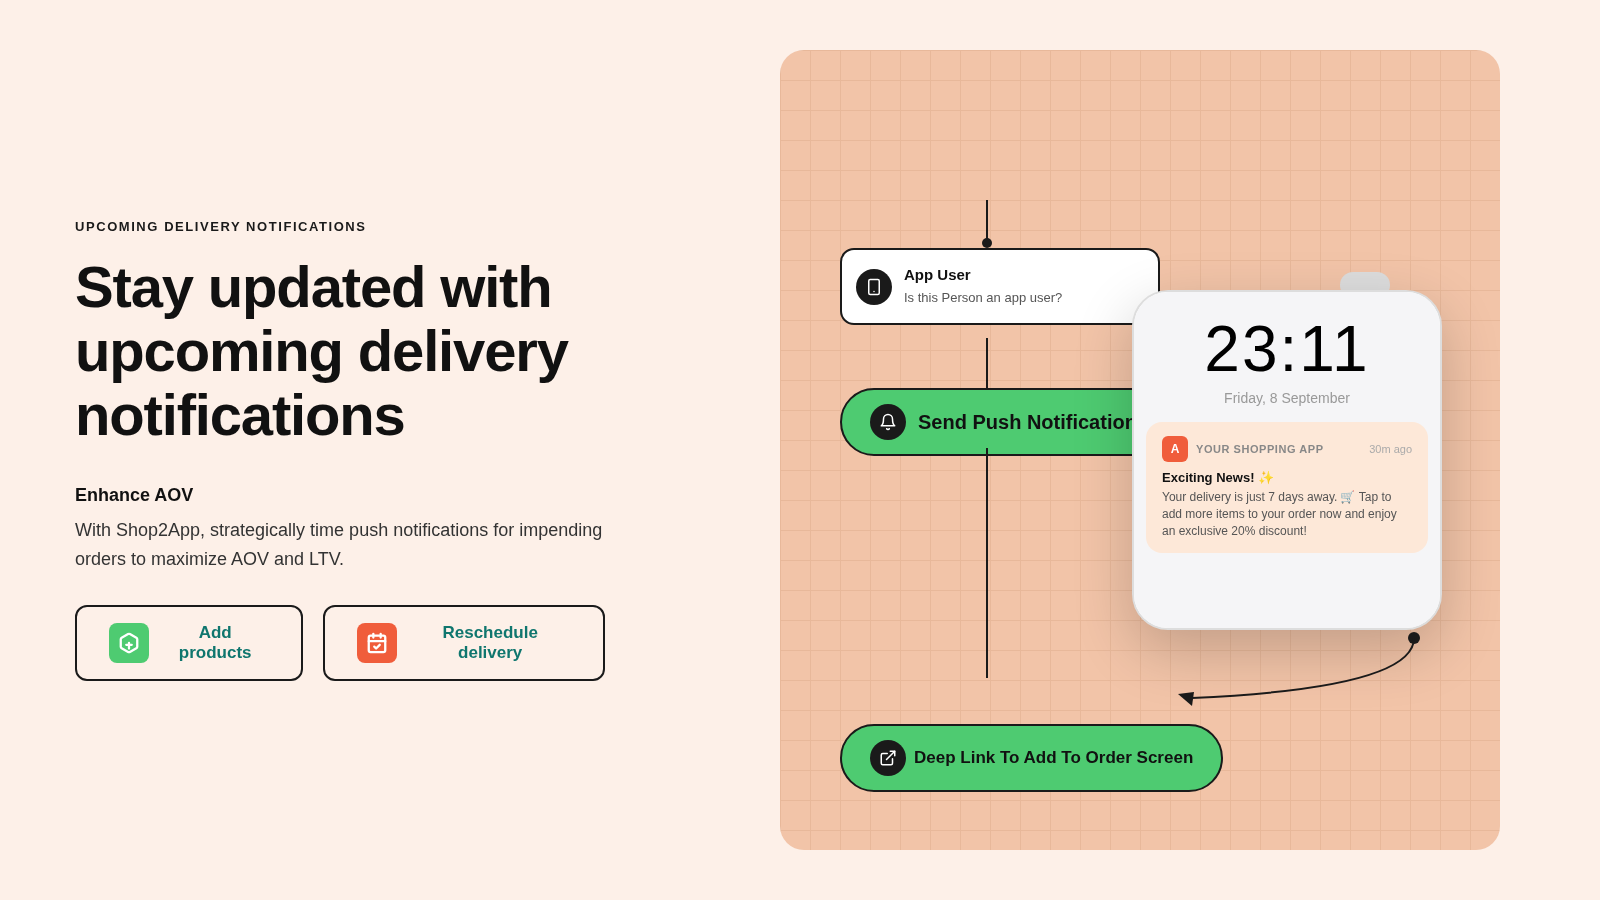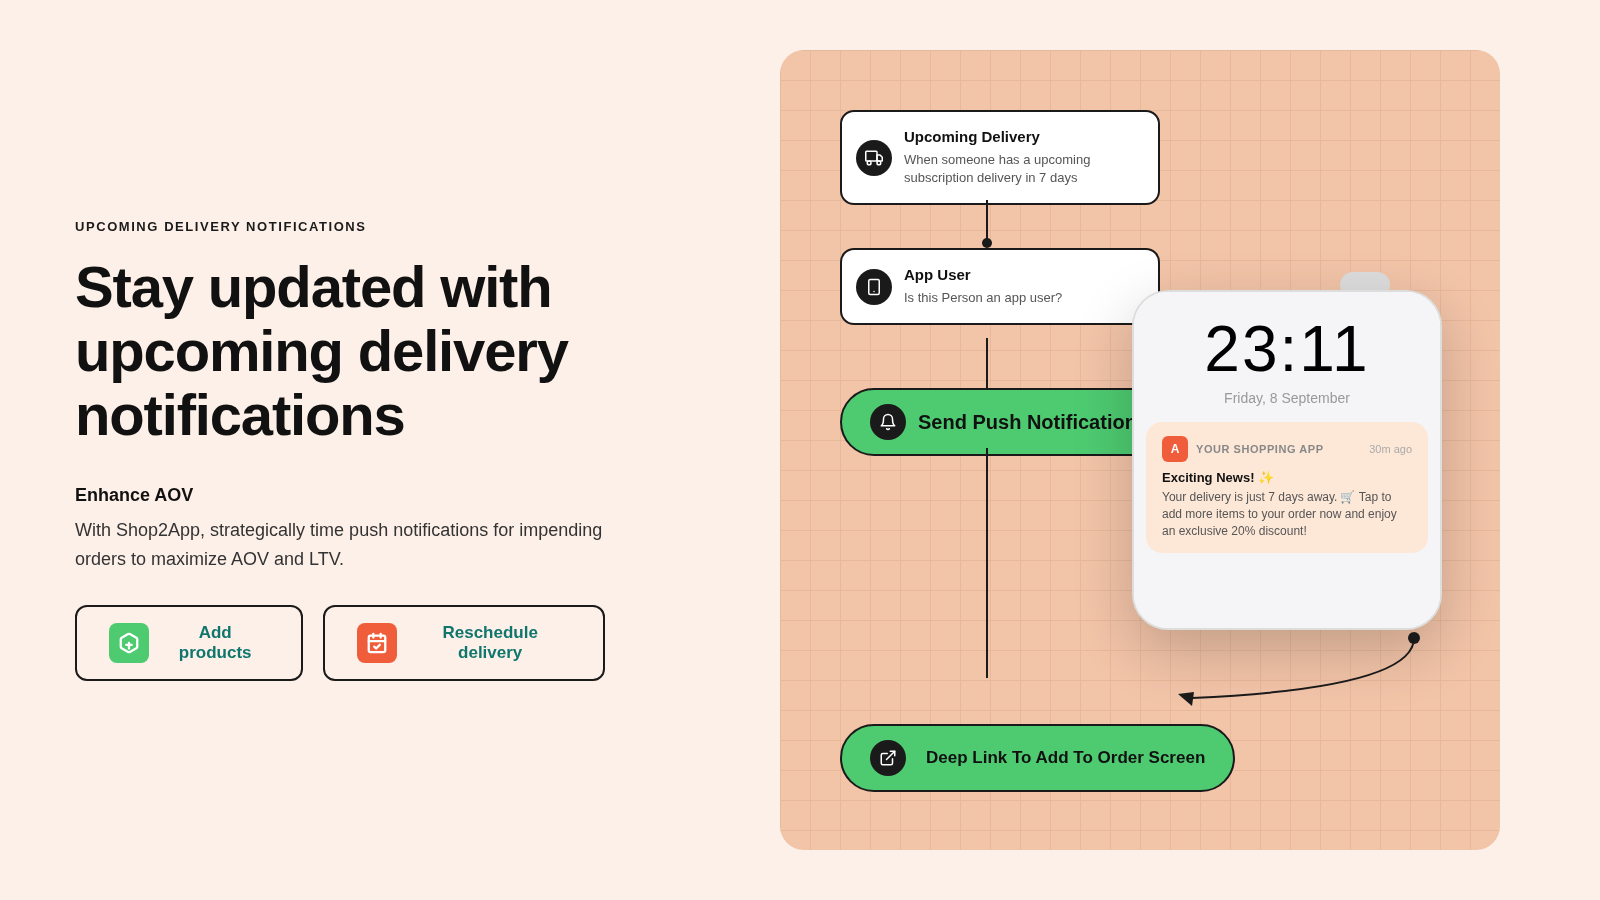--- a/index.html
+++ b/index.html
@@ -259,21 +259,21 @@
     }
 
     
     .deep-link-pill {
       background: #4ecb71;
       border: 2px solid #1a1a1a;
       border-radius: 50px;
       padding: 14px 28px;
       display: flex;
       align-items: center;
-      gap: 20px;
+      gap: 8px;
       position: absolute;
       font-weight: 700;
       font-size: 17px;
       color: #111;
     }
 
     
     .toggle {
       width: 50px;
       height: 26px;
@@ -315,32 +315,20 @@
       </div>
       <span>Reschedule delivery</span>
     </button>
   </div>
 </div>
 
 <div class="right-panel">
   <div class="phone-mockup-area">
     <div class="flow-container">
 
-      <div class="flow-card card-with-icon" style="top: 30px; left: 30px; width: 320px;">
-        <div class="flow-card-icon">
-          <svg width="18" height="18" viewBox="0 0 24 24" fill="none" stroke="white" stroke-width="2" stroke-linecap="round" stroke-linejoin="round">
-            <rect x="1" y="3" width="15" height="13" rx="1"></rect>
-            <path d="M16 8h4l3 3v5h-7V8z"></path>
-            <circle cx="5.5" cy="18.5" r="2.5"></circle>
-            <circle cx="18.5" cy="18.5" r="2.5"></circle>
-          </svg>
-        </div>
-        <div class="flow-card-title">Upcoming Delivery</div>
-        <div class="flow-card-body">When someone has a upcoming subscription delivery in 7 days</div>
-      </div>
 
       <div style="position:absolute; left:176px; top:120px; width:2px; height:40px; background:#1a1a1a;"></div>
       <div style="position:absolute; left:172px; top:158px; width:10px; height:10px; background:#1a1a1a; border-radius:50%;"></div>
 
       <div class="flow-card card-with-icon" style="top: 168px; left: 30px; width: 320px;">
         <div class="flow-card-icon">
           <svg width="18" height="18" viewBox="0 0 24 24" fill="none" stroke="white" stroke-width="2" stroke-linecap="round" stroke-linejoin="round">
             <rect x="5" y="2" width="14" height="20" rx="2" ry="2"></rect>
             <line x1="12" y1="18" x2="12.01" y2="18"></line>
           </svg>

